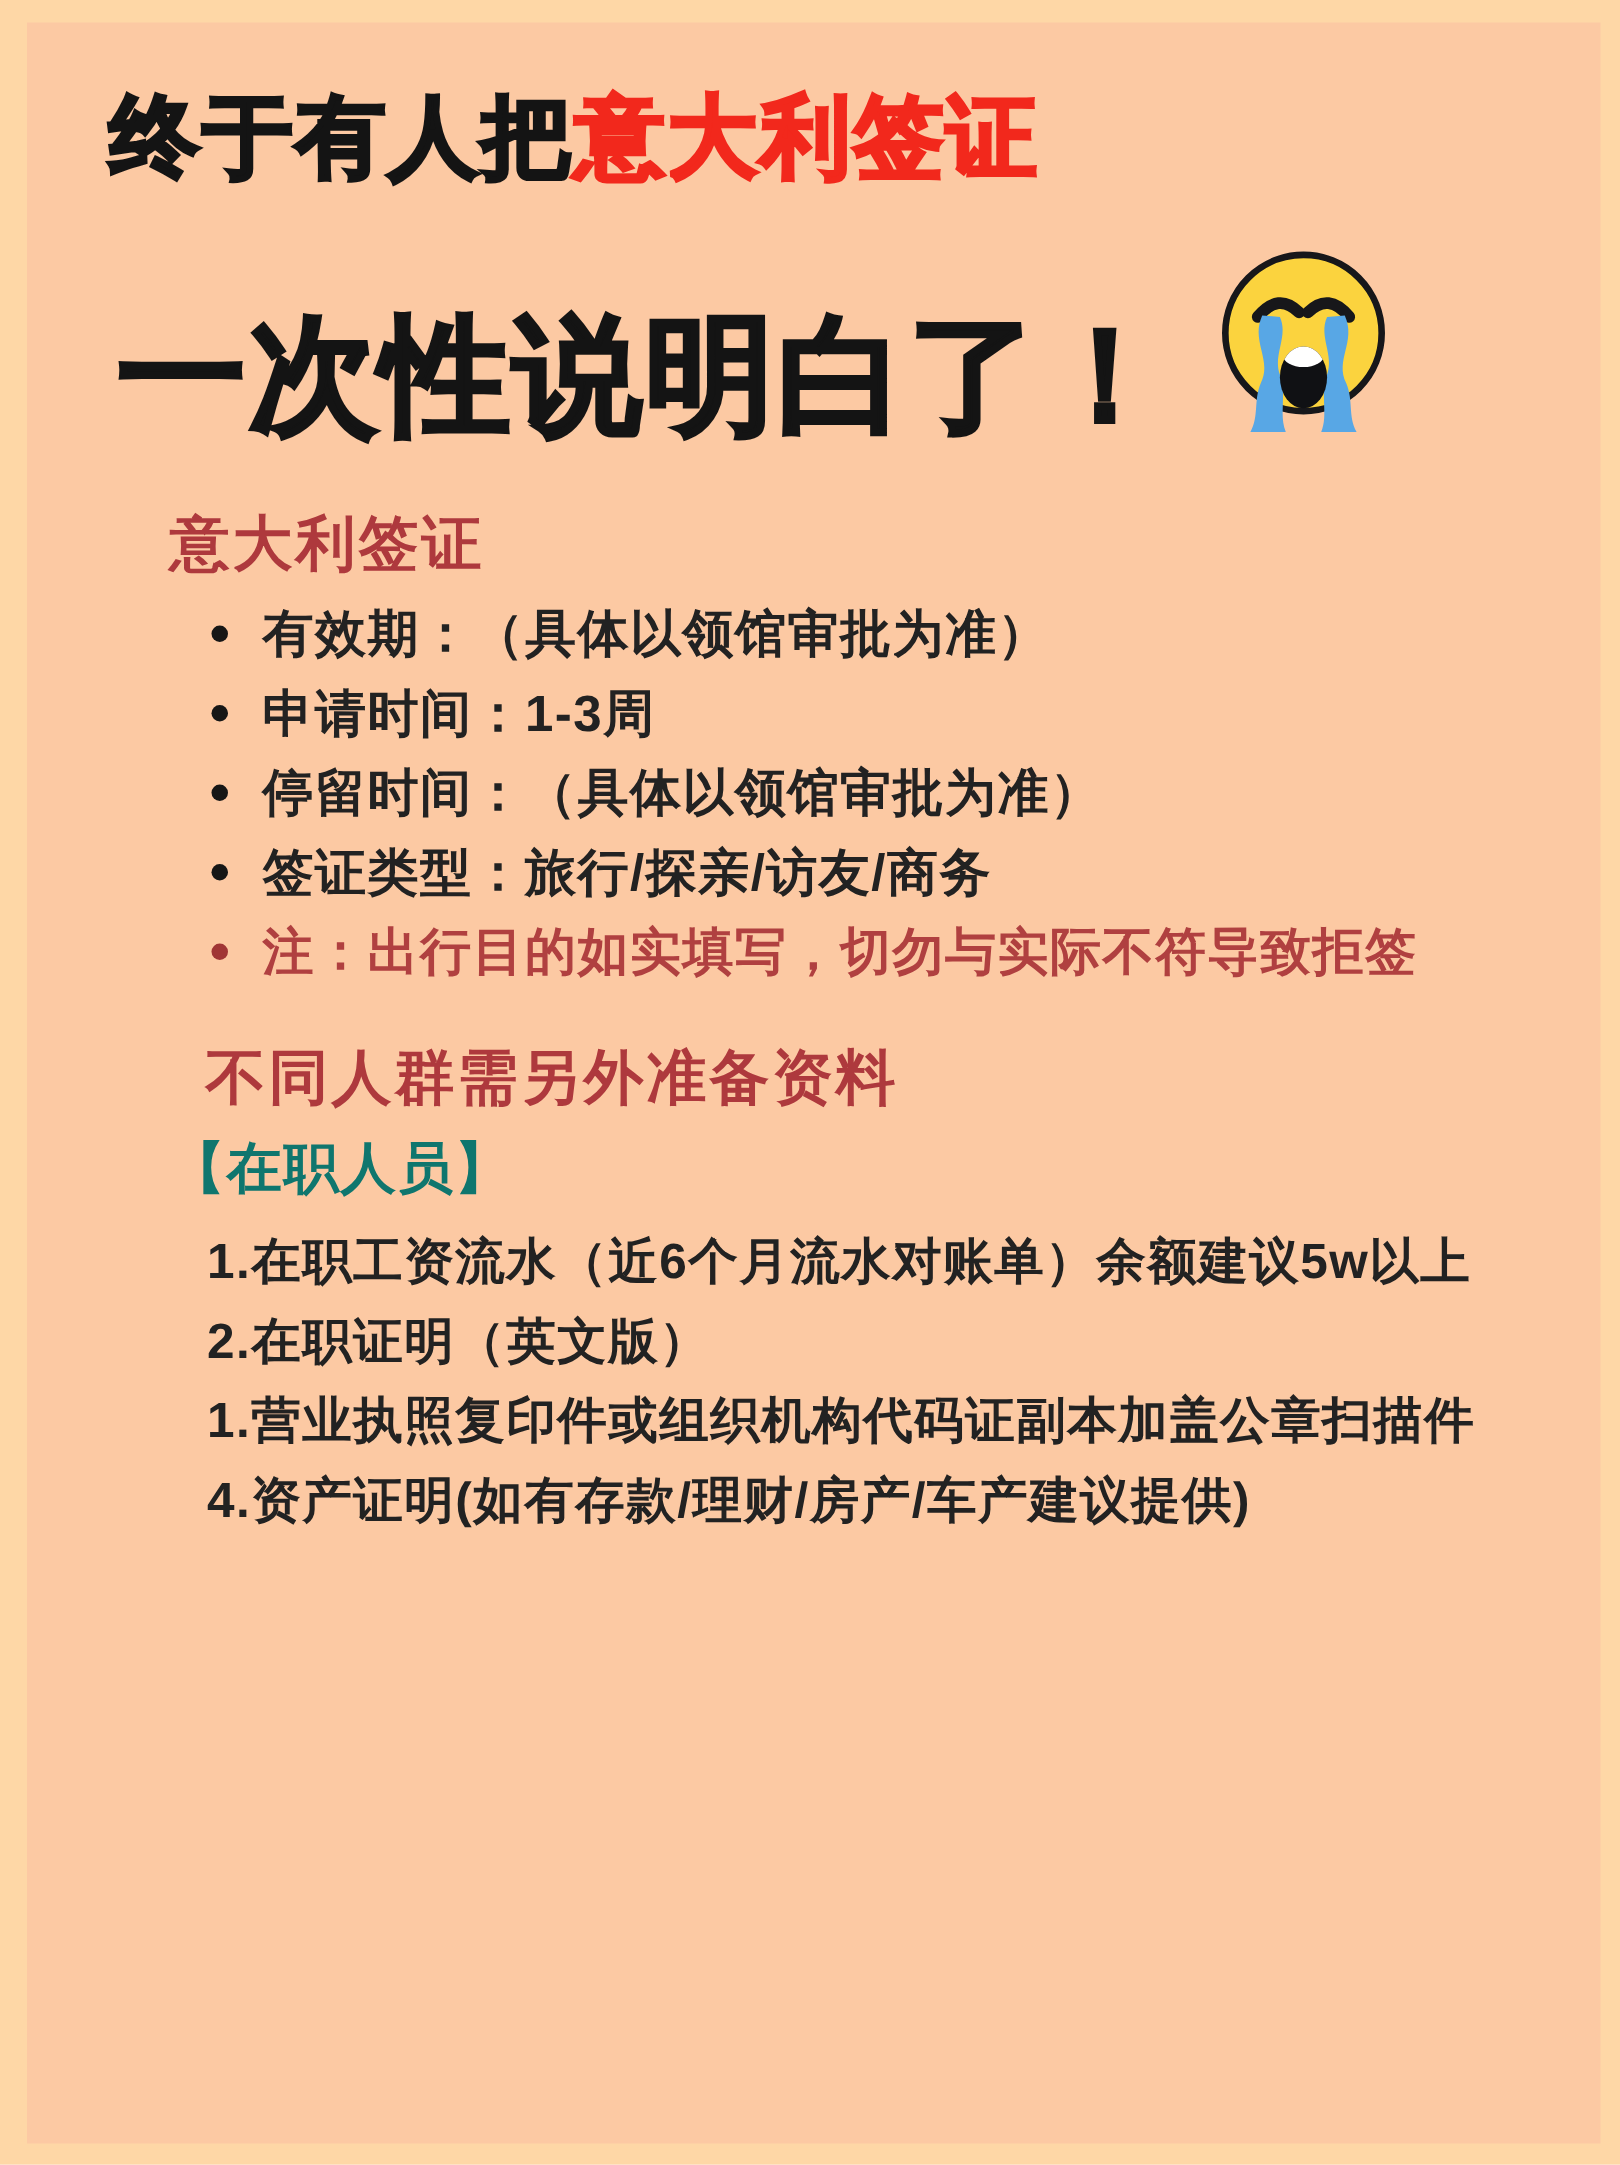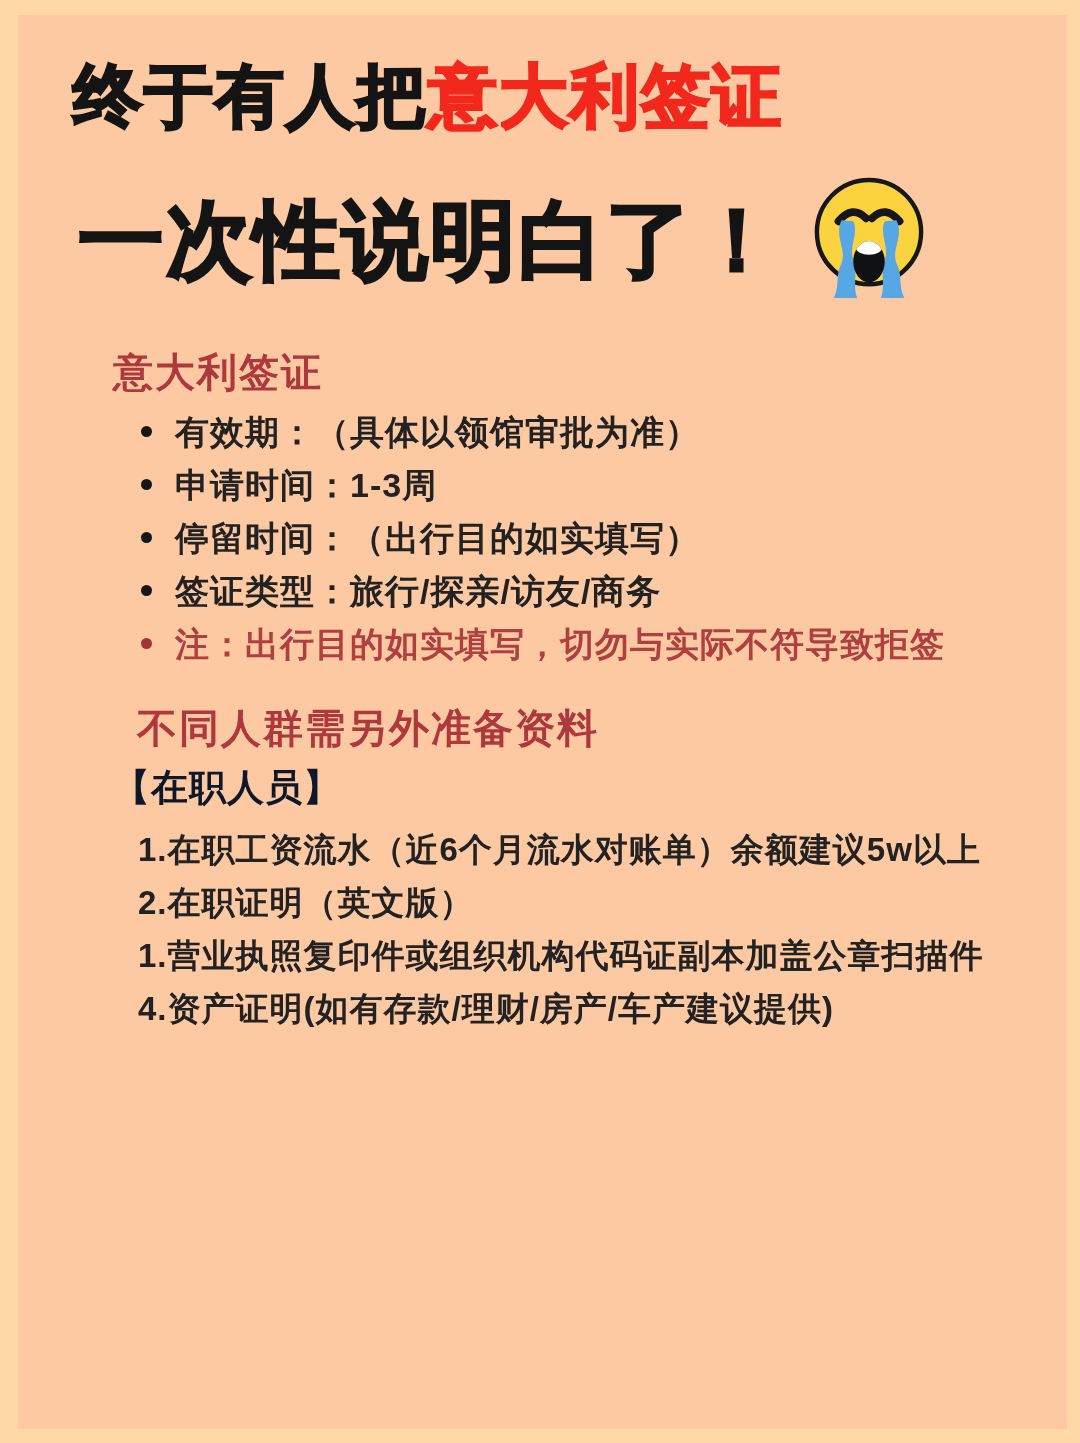--- a/index.html
+++ b/index.html
@@ -19,34 +19,35 @@
     width: 100%;
     height: 100%;
     background: #fcc9a3;
     overflow: hidden;
   }
   
   .title-block {
     margin: 45px 30px 0 55px;
   }
   .title-line1 {
-    font-size: 69px;
+    font-size: 60px;
     font-weight: 900;
     letter-spacing: 2px;
     line-height: 1.08;
     color: #141414;
     -webkit-text-stroke: 2.5px currentColor;
     white-space: nowrap;
   }
   .title-line1 .red { color: #f2281c; -webkit-text-stroke: 2.5px currentColor; }
   .title-line2-row {
     margin-top: 42px;
     margin-left: 5px;
     display: flex;
-    align-items: center;
+    align-items: flex-end;
+    font-family: Liberation Serif, serif;
   }
   .title-line2 {
     font-size: 86px;
     font-weight: 900;
     letter-spacing: 2px;
     line-height: 1.05;
     color: #141414;
     -webkit-text-stroke: 2.5px currentColor;
     white-space: nowrap;
   }
@@ -89,21 +90,21 @@
     border-radius: 50%;
     background: #161616;
   }
   ul.bullets li.note { color: #b04040; }
   ul.bullets li.note::before { background: #a03535; }
   .subheading {
     margin-top: 12px;
     font-size: 37px;
     font-weight: 900;
     letter-spacing: 1px;
-    color: #0f172a;
+    color: #0f766e;
   }
   ol.numbered {
     list-style: none;
     margin: 20px 0 0 0;
     padding: 0 0 0 25px;
   }
   ol.numbered li {
     font-size: 33px;
     font-weight: 600;
     letter-spacing: 1px;
@@ -142,21 +143,21 @@
       </div>
     </div>
 
     <div class="content">
 
       <div class="section s1">
         <div class="section-heading">意大利签证</div>
         <ul class="bullets">
           <li>有效期：（具体以领馆审批为准）</li>
           <li>申请时间：1-3周</li>
-          <li>停留时间：（出行目的如实填写）</li>
+          <li>停留时间：（具体以领馆审批为准）</li>
           <li>签证类型：旅行/探亲/访友/商务</li>
           <li class="note">注：出行目的如实填写，切勿与实际不符导致拒签</li>
         </ul>
       </div>
 
 
       <div class="section s3">
         <div class="section-heading">不同人群需另外准备资料</div>
         <div class="subheading">【在职人员】</div>
         <ol class="numbered">

